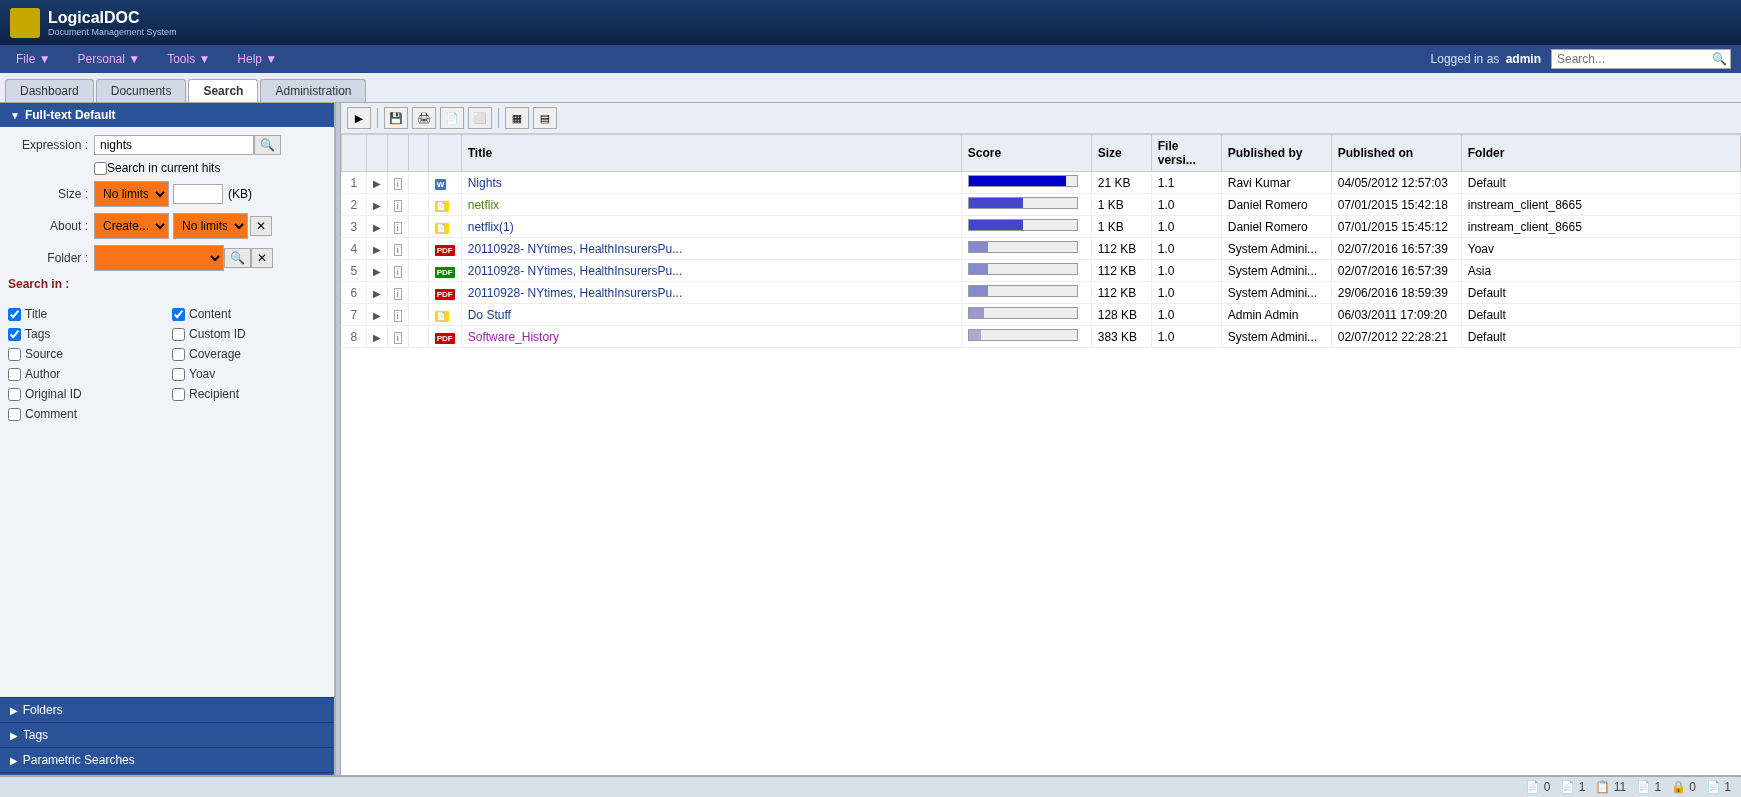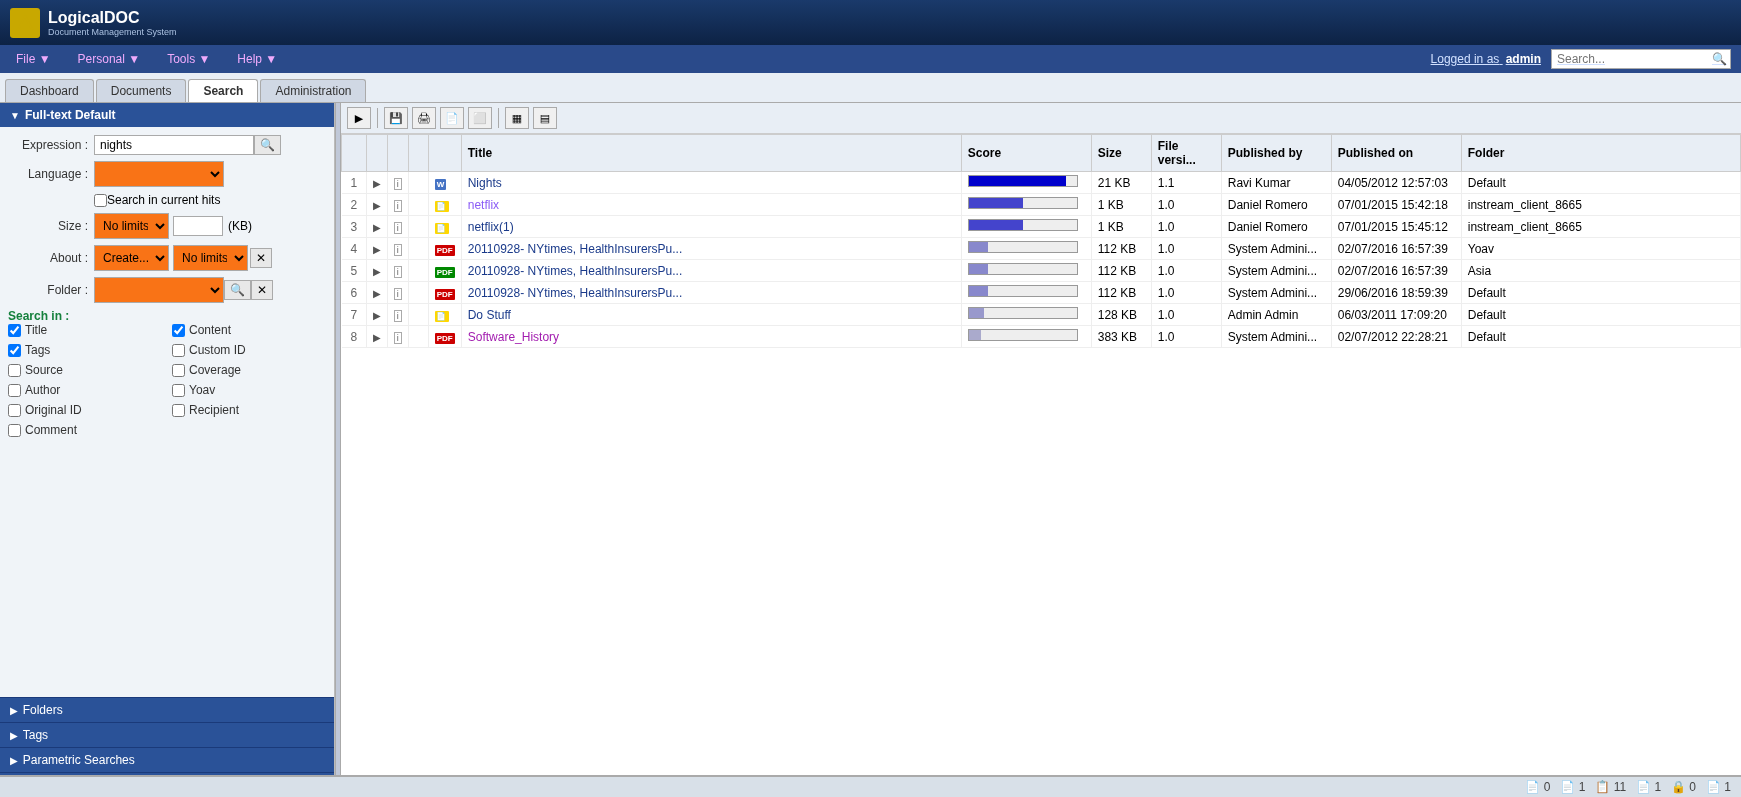--- a/index.html
+++ b/index.html
@@ -9,21 +9,21 @@
     .header { background: linear-gradient(180deg, #1a3a6b 0%, #0d2244 100%); height: 45px; display: flex; align-items: center; padding: 0 10px; }
     .logo-area { display: flex; align-items: center; }
     .logo-icon { width: 30px; height: 30px; background: #c8a800; border-radius: 3px; display: flex; align-items: center; justify-content: center; color: white; font-weight: bold; font-size: 14px; margin-right: 8px; }
     .logo-title { font-size: 16px; font-weight: bold; color: #ffffff; }
     .logo-subtitle { font-size: 9px; color: #aac0e0; }
 
     
     .menubar { background: #2a4a8a; height: 28px; display: flex; align-items: center; padding: 0 10px; justify-content: space-between; }
     .menu-items { display: flex; gap: 15px; }
     .menu-item { color: #f0abfc; font-size: 12px; cursor: pointer; padding: 2px 6px; }
-    .header-right { display: flex; align-items: center; gap: 10px; color: #d0e0ff; text-decoration: underline; }
+    .header-right { display: flex; align-items: center; gap: 10px; color: #d0e0ff; }
     .search-box { display: flex; align-items: center; background: white; border: 1px solid #aaa; padding: 2px 5px; width: 180px; }
     .search-box input { border: none; outline: none; font-size: 12px; width: 155px; }
 
     
     .tabbar { background: #e8eef5; height: 30px; display: flex; align-items: flex-end; padding: 0 5px; border-bottom: 1px solid #aaa; }
     .tab { padding: 4px 14px; border: 1px solid #aaa; border-bottom: none; background: #d0d8e4; cursor: pointer; font-size: 12px; color: #333; border-radius: 3px 3px 0 0; margin-right: 2px; }
     .tab.active { background: white; font-weight: bold; }
 
     
     .main { display: flex; height: calc(797px - 103px); }
@@ -35,21 +35,21 @@
     .search-form { padding: 8px; background: #f0f4f8; flex: 1; }
     .form-row { display: flex; align-items: center; margin-bottom: 6px; }
     .form-label { width: 80px; color: #333; font-size: 12px; text-align: right; margin-right: 6px; }
     .form-input { border: 1px solid #aaa; padding: 2px 5px; font-size: 12px; background: white; }
     .form-input-wide { width: 160px; }
     .form-select { border: 1px solid #aaa; padding: 4px; font-size: 12px; background: #f97316; }
     .search-icon-btn { border: 1px solid #aaa; background: #e8e8e8; padding: 2px 5px; cursor: pointer; }
     .checkbox-row { display: flex; align-items: center; gap: 4px; margin-bottom: 4px; }
     .checkbox-row label { font-size: 12px; color: #333; }
     .search-in-section { margin-top: 6px; }
-    .search-in-label { font-size: 12px; color: #15803d; margin-bottom: 0; font-weight: bold; }
+    .search-in-label { font-size: 12px; color: #7f1d1d; margin-bottom: 16px; font-weight: bold; }
     .search-in-grid { display: grid; grid-template-columns: 1fr 1fr; gap: 2px 10px; }
 
     .bottom-sections { margin-top: auto; }
     .collapsible-section { background: #2a5298; color: white; padding: 5px 10px; cursor: pointer; display: flex; align-items: center; gap: 5px; border-top: 1px solid #1a3a7a; }
     .collapsible-section .arrow { font-size: 10px; }
 
     
     .right-panel { flex: 1; display: flex; flex-direction: column; background: white; overflow: hidden; }
     .toolbar { background: #e8eef5; border-bottom: 1px solid #ccc; padding: 4px 6px; display: flex; align-items: center; gap: 4px; }
     .toolbar-btn { border: 1px solid #aaa; background: #f0f0f0; padding: 2px 5px; cursor: pointer; font-size: 11px; display: flex; align-items: center; justify-content: center; width: 24px; height: 22px; }
@@ -132,26 +132,20 @@
       <span>Full-text Default</span>
     </div>
     <div class="search-form">
 
       <div class="form-row">
         <span class="form-label">Expression :</span>
         <input class="form-input form-input-wide" type="text" value="nights" style="">
         <button class="search-icon-btn">🔍</button>
       </div>
 
-      <div class="form-row">
-        <span class="form-label">Language :</span>
-        <select class="form-select" style="width:130px;">
-          <option></option>
-        </select>
-      </div>
 
       <div class="form-row" style="margin-left:86px;">
         <input type="checkbox" id="sicb" style="">
         <label for="sicb">Search in current hits</label>
       </div>
 
       <div class="form-row">
         <span class="form-label">Size :</span>
         <select class="form-select" style="width:75px;">
           <option>No limits</option>
@@ -304,21 +298,21 @@
       <td>Ravi Kumar</td>
       <td>04/05/2012 12:57:03</td>
       <td>Default</td>
     </tr>
             <tr>
       <td class="row-num">2</td>
       <td><button class="arrow-btn">▶</button></td>
       <td><span style="border:1px solid #aaa;padding:0 2px;font-size:9px;color:#666;cursor:pointer;">i</span></td>
       <td></td>
       <td><span style="background:#ffd700;color:#333;font-size:8px;padding:1px 2px;border-radius:1px;">📄</span></td>
-      <td style="color:#8b5cf6;cursor:pointer;">netflix</td>
+      <td style="color:#4d7c0f;cursor:pointer;">netflix</td>
       <td><div style="width:110px;height:12px;border:1px solid #999;background:#eee;display:inline-block;">
       <div style="width:50%;height:100%;background:#4444cc;"></div>
     </div></td>
       <td>1 KB</td>
       <td>1.0</td>
       <td>Daniel Romero</td>
       <td>07/01/2015 15:42:18</td>
       <td>instream_client_8665</td>
     </tr>
             <tr>

